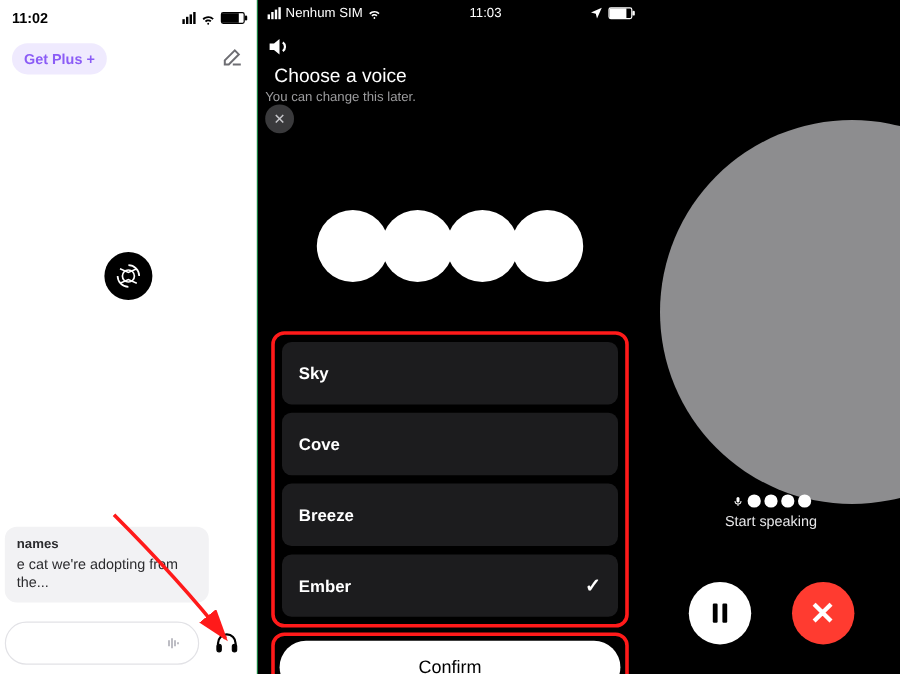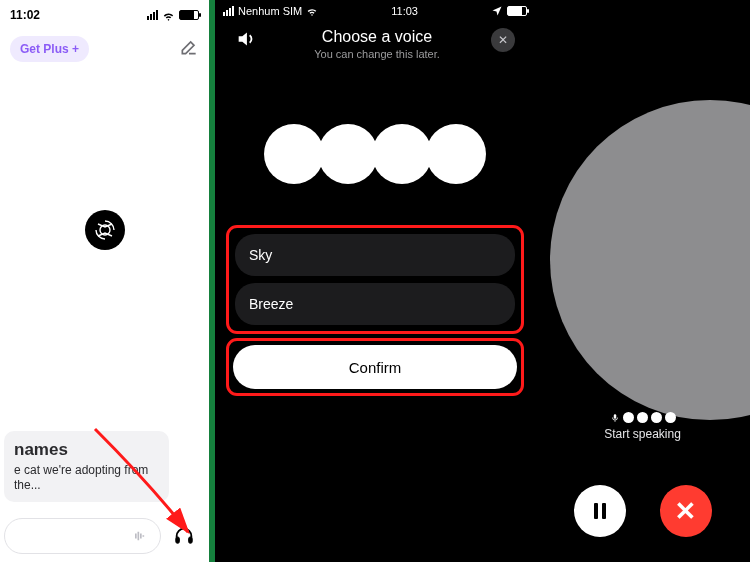--- a/index.html
+++ b/index.html
@@ -1,68 +1,68 @@
 <!DOCTYPE html>
 <html><head>
 <meta charset="utf-8">
 <style>
   * { box-sizing: border-box; margin: 0; padding: 0; }
   html, body { width: 750px; height: 562px; font-family: -apple-system, Helvetica, Arial, sans-serif; overflow: hidden; background:#000; }
   .stage { position:relative; width:750px; height:562px; display:flex; }
 
   
-  .phone-left { position:relative; width:215px; height:562px; background:#fff; border-right:6px solid #15803d; }
+  .phone-left { position:relative; width:215px; height:562px; background:#fff; border-right:1px solid #15803d; }
   .status-bar { height:30px; display:flex; align-items:center; justify-content:space-between; padding:0 10px; font-size:12px; font-weight:600; }
   .status-icons { display:flex; align-items:center; gap:4px; }
   .sig { display:inline-flex; align-items:flex-end; gap:1px;}
   .sig b{display:inline-block;width:2px;background:#000;}
   .sig b:nth-child(1){height:4px}.sig b:nth-child(2){height:6px}.sig b:nth-child(3){height:8px}.sig b:nth-child(4){height:10px}
   .wifi{width:13px;height:13px;}
   .batt{width:20px;height:10px;border:1px solid #000;border-radius:2px;position:relative;}
   .batt::after{content:"";position:absolute;right:-3px;top:2px;width:2px;height:4px;background:#000;border-radius:1px;}
   .batt i{display:block;height:100%;width:80%;background:#000;}
 
   .left-top { display:flex; align-items:center; justify-content:space-between; padding:4px 10px; margin-top:2px;}
   .getplus { background:#efeafe; color:#8b5cf6; font-size:12px; font-weight:600; padding:6px 10px; border-radius:14px; display:flex; align-items:center; gap:4px;justify-content:center;}
   .compose-icon { color:#6e6e73; }
 
   .center-logo { position:absolute; top:210px; left:50%; transform:translateX(-50%); width:40px; height:40px; border-radius:50%; background:#000; display:flex; align-items:center; justify-content:center;}
   .center-logo svg{width:24px;height:24px;}
 
   .suggestion { position:absolute; bottom:60px; left:4px; right:40px; background:#f2f2f4; border-radius:10px; padding:8px 10px; font-size:12px; color:#2b2b2e; line-height:1.3;}
-  .suggestion .t{font-weight:600; font-size:17px; margin-bottom:2px;}
+  .suggestion .t{font-weight:600; font-size:11px; margin-bottom:2px;}
 
   .left-bottom { position:absolute; bottom:8px; left:4px; right:8px; display:flex; align-items:center; justify-content:space-between; }
   .msg-input { flex:1; height:36px; border:1px solid #e2e2e6; border-radius:18px; margin-right:6px; display:flex; align-items:center; justify-content:flex-end; padding-right:10px; color:#bdbdc4;}
   .msg-input svg{stroke:#bdbdc4;}
   .headphones-btn { width:34px; height:34px; border-radius:50%; background:#fff; display:flex; align-items:center; justify-content:center;}
   .headphones-btn svg{stroke:#000;fill:#000;}
 
   .arrow { position:absolute; pointer-events:none; }
 
   
   .phone-mid { position:relative; width:320px; height:562px; background:#000; color:#fff; }
   .mid-status { height:22px; display:flex; align-items:center; padding:0 8px; font-size:11px; justify-content:space-between;}
   .mid-status .carrier{display:flex;gap:4px;align-items:center;}
   .mid-status .ricons{display:flex;gap:4px;align-items:center;}
   .mid-status .wifi path, .mid-status .sig b{background:#fff;}
   .mid-status .batt{border-color:#fff;} .mid-status .batt::after{background:#fff;} .mid-status .batt i{background:#fff;}
 
-  .mid-header { display:flex; align-items:flex-start; padding:6px 20px; position:relative;}
+  .mid-header { display:flex; align-items:flex-start; padding:6px 6px; position:relative;flex-direction:column;}
   .speaker-btn{width:28px;}
   .title-block{flex:1; text-align:center;}
   .title-block h1{font-size:16px; font-weight:500;}
   .title-block p{font-size:11px; color:#9c9c9e; margin-top:2px;}
   .close-btn{width:24px;height:24px;border-radius:50%;background:#3a3a3c;display:flex;align-items:center;justify-content:center;font-size:12px;color:#c8c8cc;}
 
   .orbs { display:flex; justify-content:center; gap:0; margin-top:58px; height:76px;}
   .orb{width:60px;height:60px;border-radius:50%;background:#fff; margin:0 -3px;}
 
   .voice-block{ margin:28px 14px 0; outline:3px solid #ff1a1a; border-radius:8px; padding:6px;}
-  .voice-item{ background:#1c1c1e; border-radius:20px; height:42px; display:flex; align-items:center; justify-content:space-between; padding:0 14px; font-size:14px; margin-bottom:7px;}
+  .voice-item{ background:#1c1c1e; border-radius:8px; height:52px; display:flex; align-items:center; justify-content:space-between; padding:0 14px; font-size:14px; margin-bottom:7px;font-weight:bold;}
   .voice-item:last-child{margin-bottom:0;}
   .check{color:#fff;font-size:16px;}
 
   .confirm-block{ margin:10px 14px 0; outline:3px solid #ff1a1a; border-radius:8px; padding:4px;}
   .confirm-btn{ background:#ffffff; color:#000; width:100%; height:44px; border-radius:22px; border:none; font-size:15px; font-weight:500;}
 
   
   .phone-right { position:relative; flex:1; height:561px; background:#000; color:#fff; }
   .big-circle{ position:absolute; top:100px; right:-120px; width:320px; height:320px; border-radius:50%; background:#8d8d8f;}
   .speak-block{ position:absolute; bottom:120px; left:0; right:0; text-align:center; font-size:12px; color:#e6e6e8;}
@@ -196,21 +196,28 @@
         <div class="orb"></div>
         <div class="orb"></div>
         <div class="orb"></div>
     </div>
 
     <div class="voice-block">
       <div class="voice-item">
         <span>Sky</span>
       </div>
       <div class="voice-item">
+        <span>Cove</span>
+      </div>
+      <div class="voice-item">
         <span>Breeze</span>
+      </div>
+      <div class="voice-item">
+        <span>Ember</span>
+        <span class="check">✓</span>
       </div>
     </div>
 
     <div class="confirm-block">
       <button class="confirm-btn">Confirm</button>
     </div>
   </div>
 
   <div class="phone-right">
     <div class="big-circle"></div>

